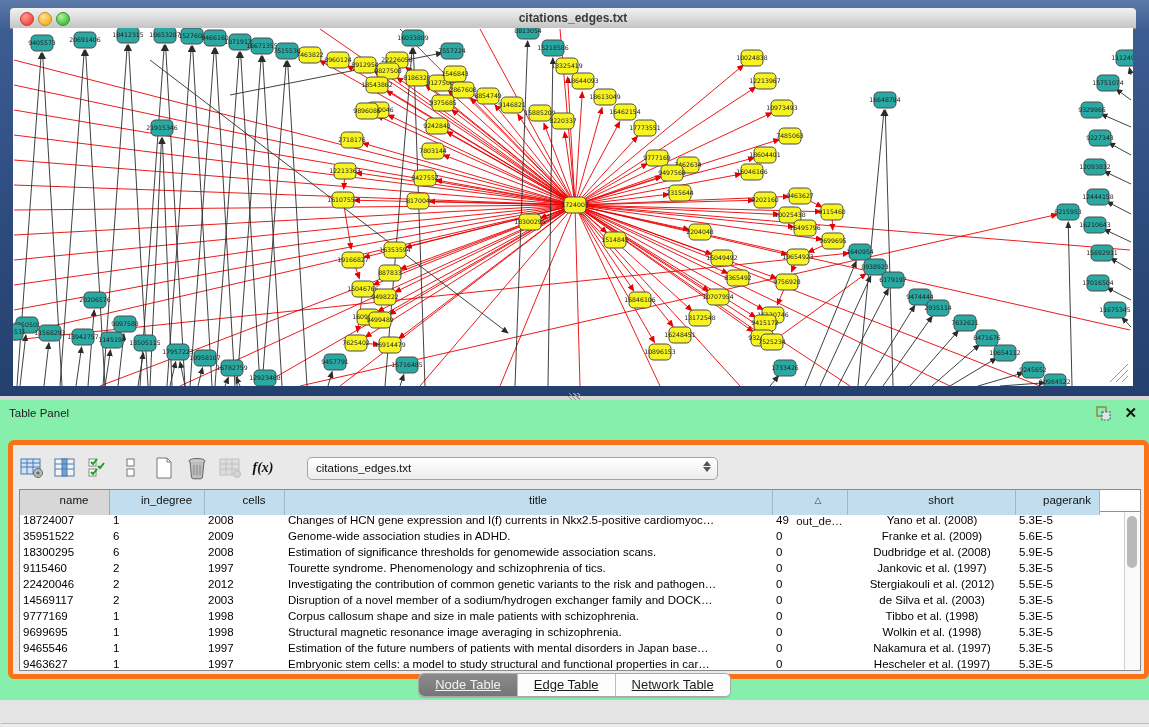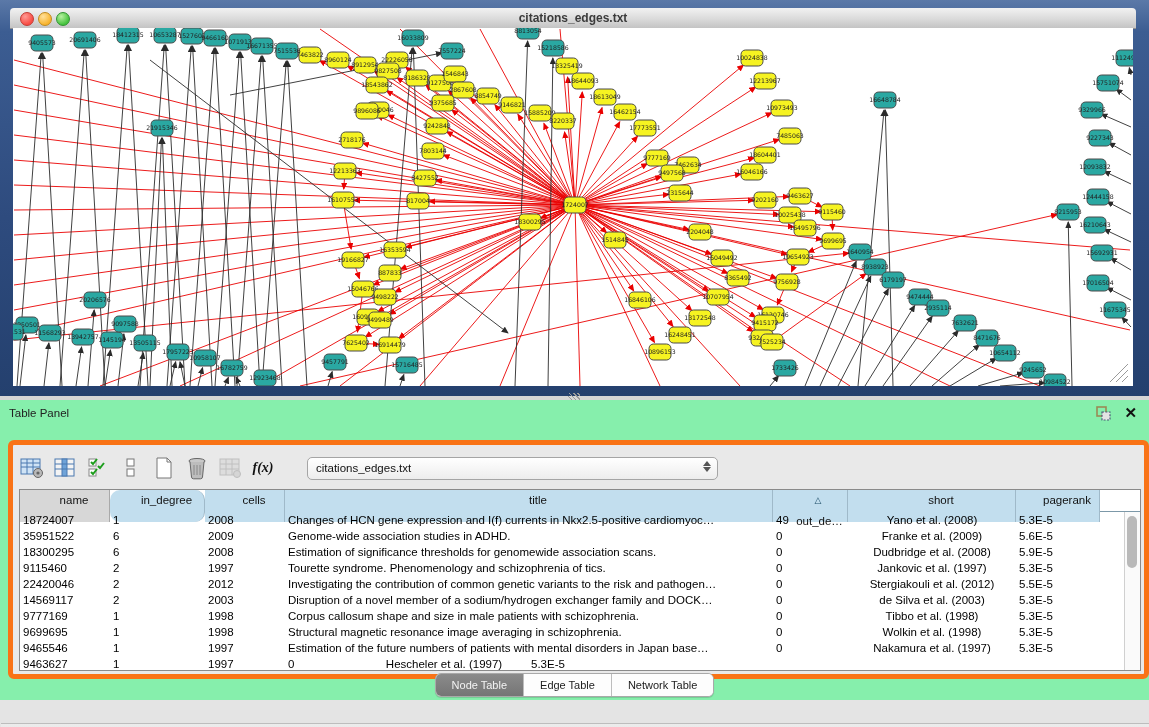--- a/index.html
+++ b/index.html
@@ -42,39 +42,39 @@
     background:linear-gradient(180deg,#ffffff,#ededed);display:flex;align-items:center;
     font-size:11.5px;color:#111;padding:0 8px;position:relative;}
   .dd-arrows{position:absolute;right:6px;top:3px;display:flex;flex-direction:column;gap:1px;}
   .dd-arrows i{display:block;width:0;height:0;border-left:4px solid transparent;border-right:4px solid transparent;}
   .dd-up{border-bottom:5px solid #555;}
   .dd-dn{border-top:5px solid #555;}
 
   #tablewrap{position:absolute;left:6px;top:44px;right:3px;bottom:3px;background:#fff;
     border:1px solid #8a8a8a;overflow:hidden;}
   #thead{display:flex;height:21px;border-bottom:1px solid #7c98a8;}
-  .th{box-sizing:border-box;height:32px;line-height:20px;text-align:center;font-size:11.5px;color:#111;
+  .th{box-sizing:border-box;height:25px;line-height:20px;text-align:center;font-size:11.5px;color:#111;
     background:#c2deee;border-right:1px solid #9fb9c9;padding-left:19px;}
   .th.gray{background:#d7d7d7;border-right:1px solid #a9a9a9;}
   .sort-tri{display:inline-block;transform:translateY(-1px);margin-right:3px;color:#20506a;font-size:9px;}
   .tr{display:flex;height:16px;}
   .td{box-sizing:border-box;height:16px;line-height:16px;font-size:11.5px;color:#000;
     white-space:nowrap;overflow:hidden;padding:0 3px;}
-  .c-name{width:90px;}  .c-indeg{width:95px;border-radius:10px;} .c-year{width:80px;}
+  .c-name{width:90px;}  .c-indeg{width:95px;} .c-year{width:80px;}
   .c-title{width:488px;} .c-outdeg{width:75px;} .c-short{width:168px;text-align:center;}
   .c-pager{width:84px;}
   #vscroll{position:absolute;right:0;top:22px;bottom:0;width:15px;background:#fafafa;border-left:1px solid #d0d0d0;}
   #vthumb{position:absolute;left:2px;top:4px;width:10px;height:52px;border-radius:6px;background:#b9b9b9;}
 
   
   #tabsrow{position:absolute;left:0;top:273px;width:100%;display:flex;justify-content:center;}
   #seg{display:flex;border:1px solid #a9a9a9;border-radius:6px;overflow:hidden;
     background:#fdfdfd;box-shadow:0 1px 1px rgba(0,0,0,.15);}
-  .segbtn{height:22px;line-height:22px;padding:0 16px;font-size:11px;color:#1c1c1c;
-    border-right:1px solid #bdbdbd;background:#fdfdfd;}
+  .segbtn{height:22px;line-height:22px;padding:0 16px;font-size:13px;color:#1c1c1c;
+    border-right:1px solid #bdbdbd;background:#fdfdfd;text-decoration:underline;}
   .segbtn:last-child{border-right:none;}
   .segbtn.active{background:linear-gradient(180deg,#8b8b8b,#757575);color:#f3f3f3;}
 
   
   #statusbar{position:absolute;left:1px;top:700px;width:1149px;height:27px;
     background:linear-gradient(180deg,#ececec,#dcdcdc);border-top:1px solid #bdbdbd;margin-top:23px;}
   #memlabel{position:absolute;right:44px;top:7px;font-size:11px;color:#222;}
   #memdot{position:absolute;right:16px;top:5px;width:14px;height:14px;border-radius:50%;
     background:radial-gradient(circle at 35% 30%,#8fe08a,#2fae38 75%);border:1px solid #6d6d6d;}
 </style>
@@ -943,20 +943,21 @@
               <div class="td c-year">1997</div>
               <div class="td c-title">Estimation of the future numbers of patients with mental disorders in Japan base…</div>
               <div class="td c-outdeg">0</div>
               <div class="td c-short">Nakamura et al. (1997)</div>
               <div class="td c-pager">5.3E-5</div>
             </div>
             <div class="tr">
               <div class="td c-name">9463627</div>
               <div class="td c-indeg">1</div>
               <div class="td c-year">1997</div>
+              <div class="td c-title">Embryonic stem cells: a model to study structural and functional properties in car…</div>
               <div class="td c-outdeg">0</div>
               <div class="td c-short">Hescheler et al. (1997)</div>
               <div class="td c-pager">5.3E-5</div>
             </div>
           </div>
         <div id="vscroll">
           <div id="vthumb"></div>
         </div>
       </div>
     </div>

